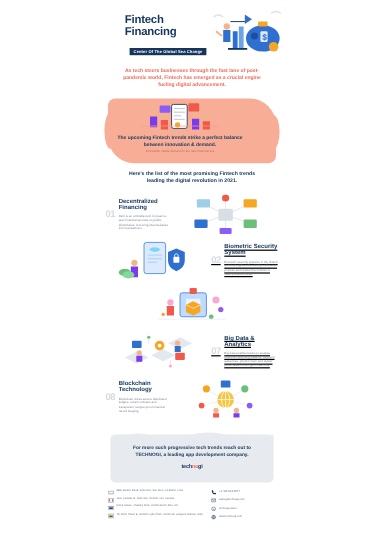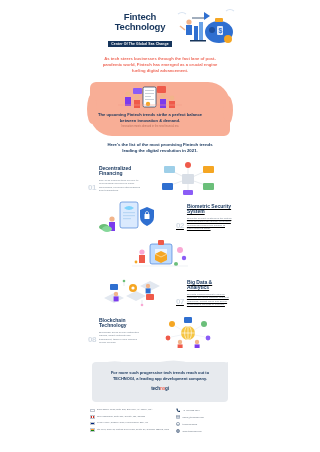--- a/index.html
+++ b/index.html
@@ -33,21 +33,21 @@
     left: 24px; top: 12px;
     width: 72px;
     text-align: center;
   }
   .logo-line1, .logo-line2 {
     font-size: 9.5px;
     font-weight: bold;
     color: #16355c;
     letter-spacing: -0.2px;
     line-height: 9.5px;
-    text-align: center;
+    text-align: left;
   }
   .logo-tag {
     margin-top: 2px;
     font-size: 3.4px;
     font-weight: bold;
     color: #16355c;
     background: #16355c;
     color: #ffffff;
     display: inline-block;
     padding: 1px 3px;
@@ -141,21 +141,21 @@
     display: flex;
     align-items: center;
     height: 38px;
     padding: 0 8px;
   }
   .trend.reverse { flex-direction: row-reverse; text-decoration: underline; }
   .trend-copy {
     width: 56px;
     display: flex;
     gap: 3px;
-    align-items: flex-end;
+    align-items: center;
   }
   .trend-num {
     font-size: 8px;
     font-weight: bold;
     color: #d3dbe4;
     line-height: 8px;
     letter-spacing: -0.5px;
     flex: none;
   }
   .trend-title {
@@ -266,21 +266,21 @@
 </style>
 </head>
 <body>
 
 <div id="page">
 <div class="sheet">
 
   <div class="header">
     <div class="logo-block">
       <div class="logo-line1">Fintech</div>
-      <div class="logo-line2">Technology</div>
+      <div class="logo-line2">Financing</div>
       <div class="logo-tag">Center Of The Global Sea Change</div>
     </div>
     <div class="hero-art">
       <svg viewBox="0 0 62 42" width="62" height="42">
         <ellipse cx="43" cy="26" rx="14" ry="11" fill="#2f6fd0"></ellipse>
         <circle cx="36" cy="24" r="3" fill="#1d4f9e"></circle>
         <rect x="41" y="20" width="6" height="9" rx="1" fill="#fff" opacity="0.85"></rect>
         <text x="42.6" y="27.4" font-size="7" fill="#2f6fd0" font-family="Liberation Sans, sans-serif" font-weight="bold">$</text>
         <rect x="39" y="12" width="8" height="4" rx="1" fill="#f5a623"></rect>
         <circle cx="52" cy="33" r="4" fill="#f5a623"></circle>

